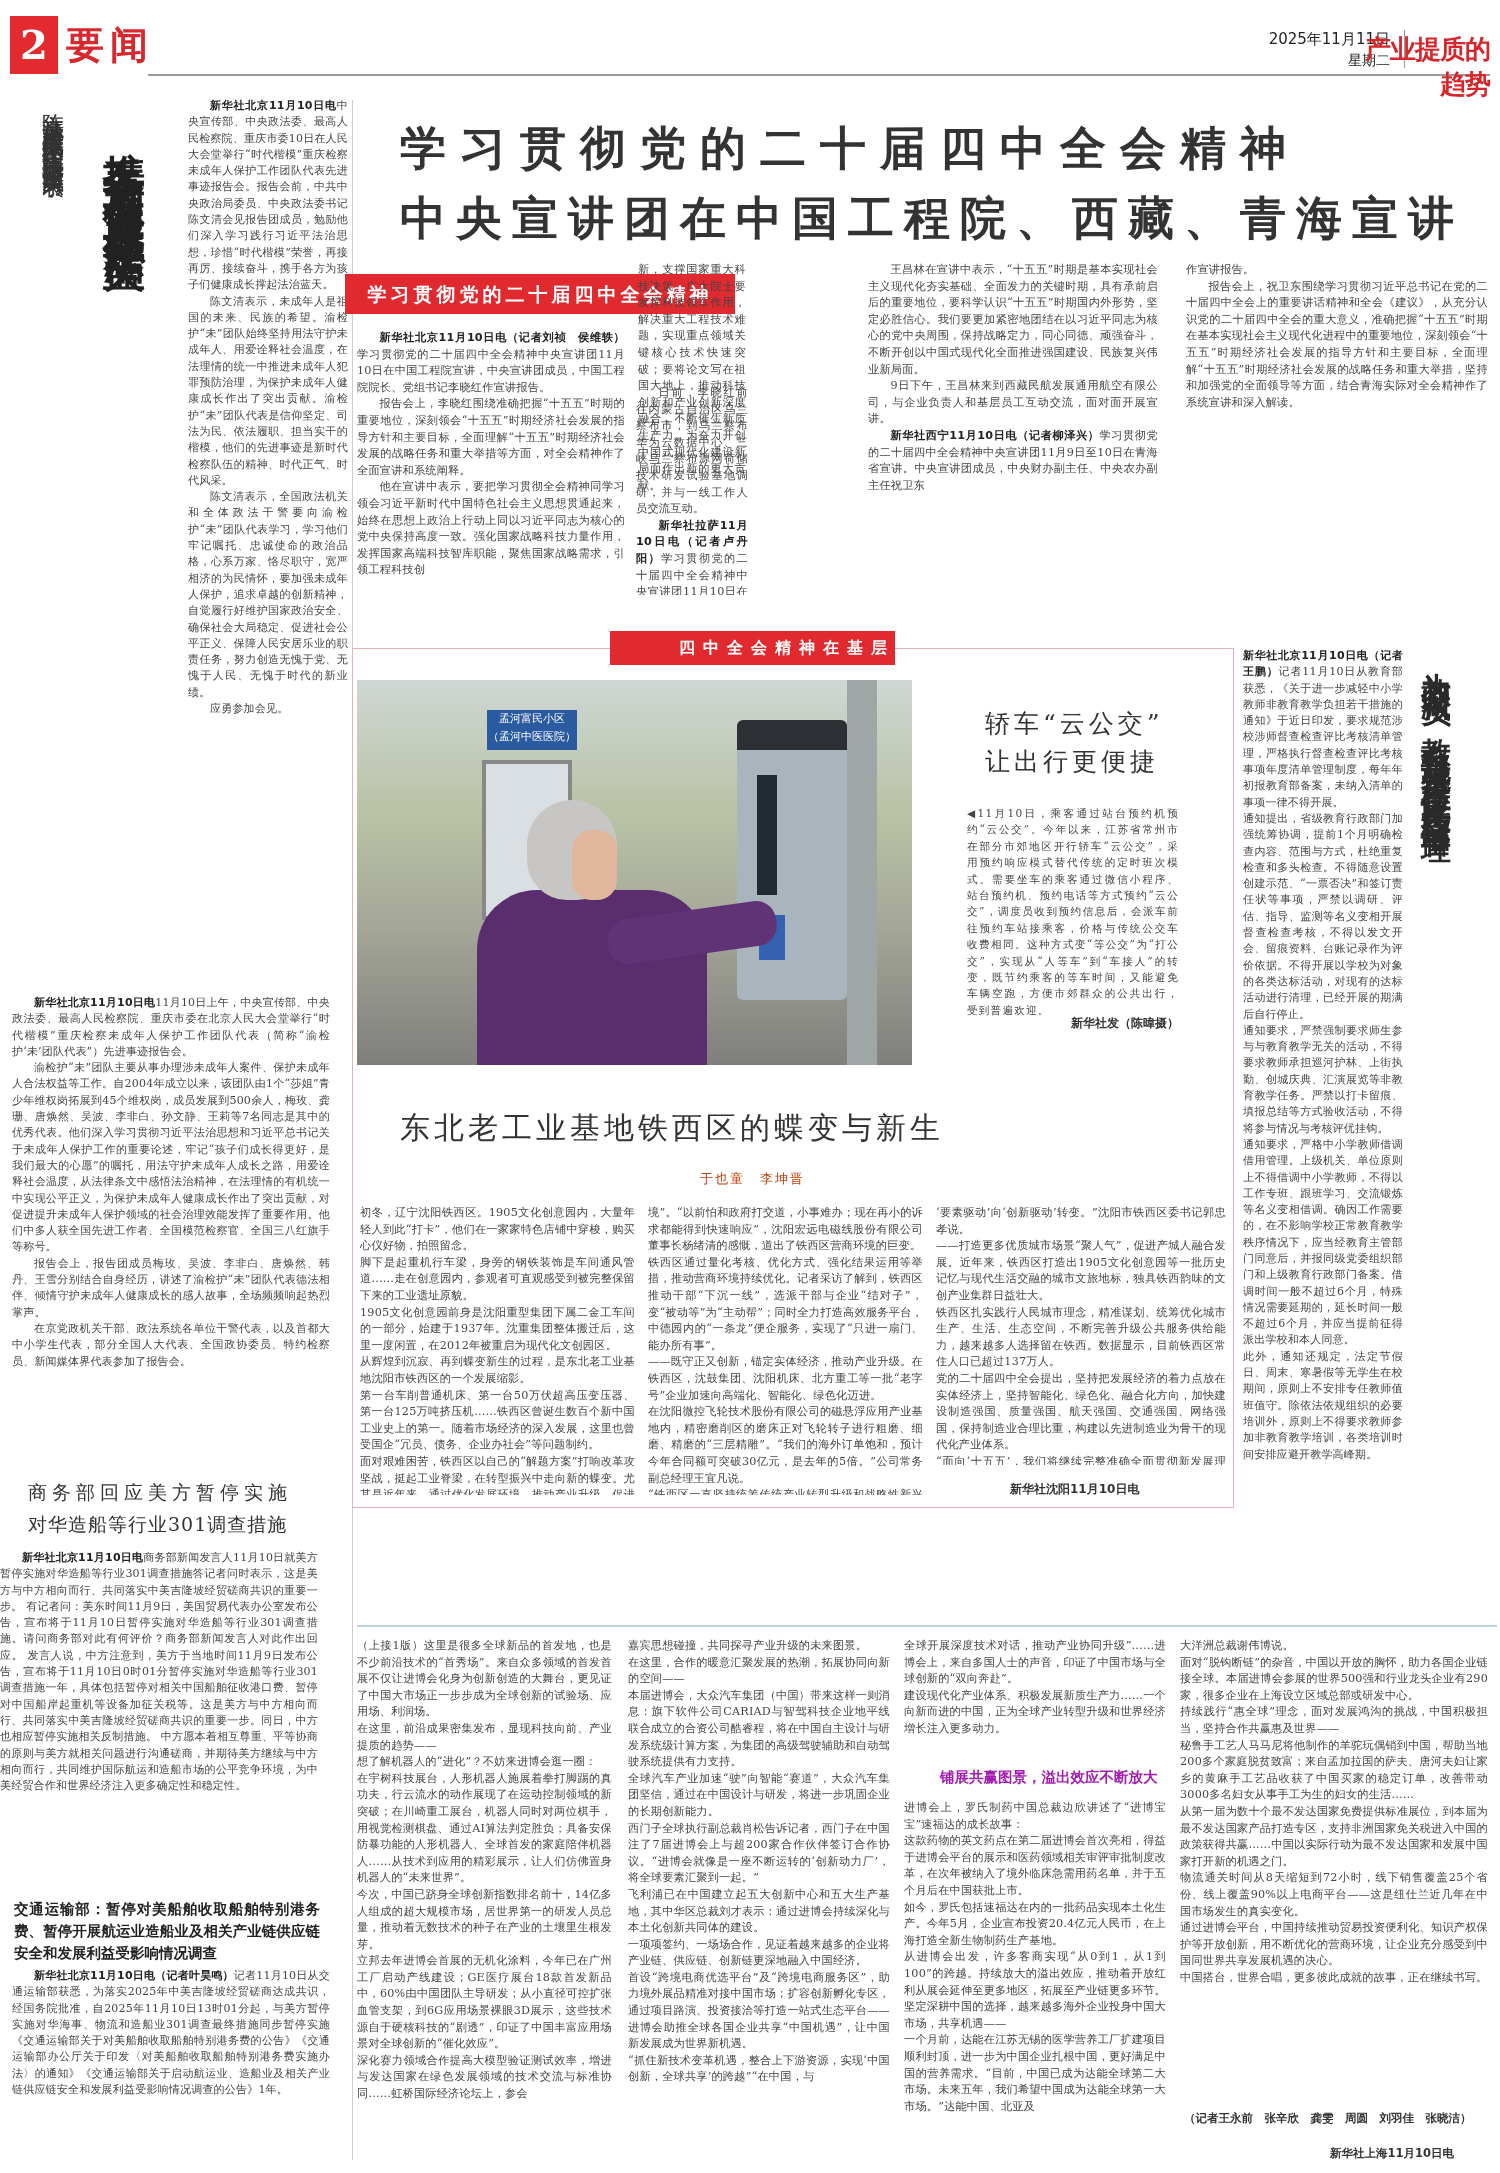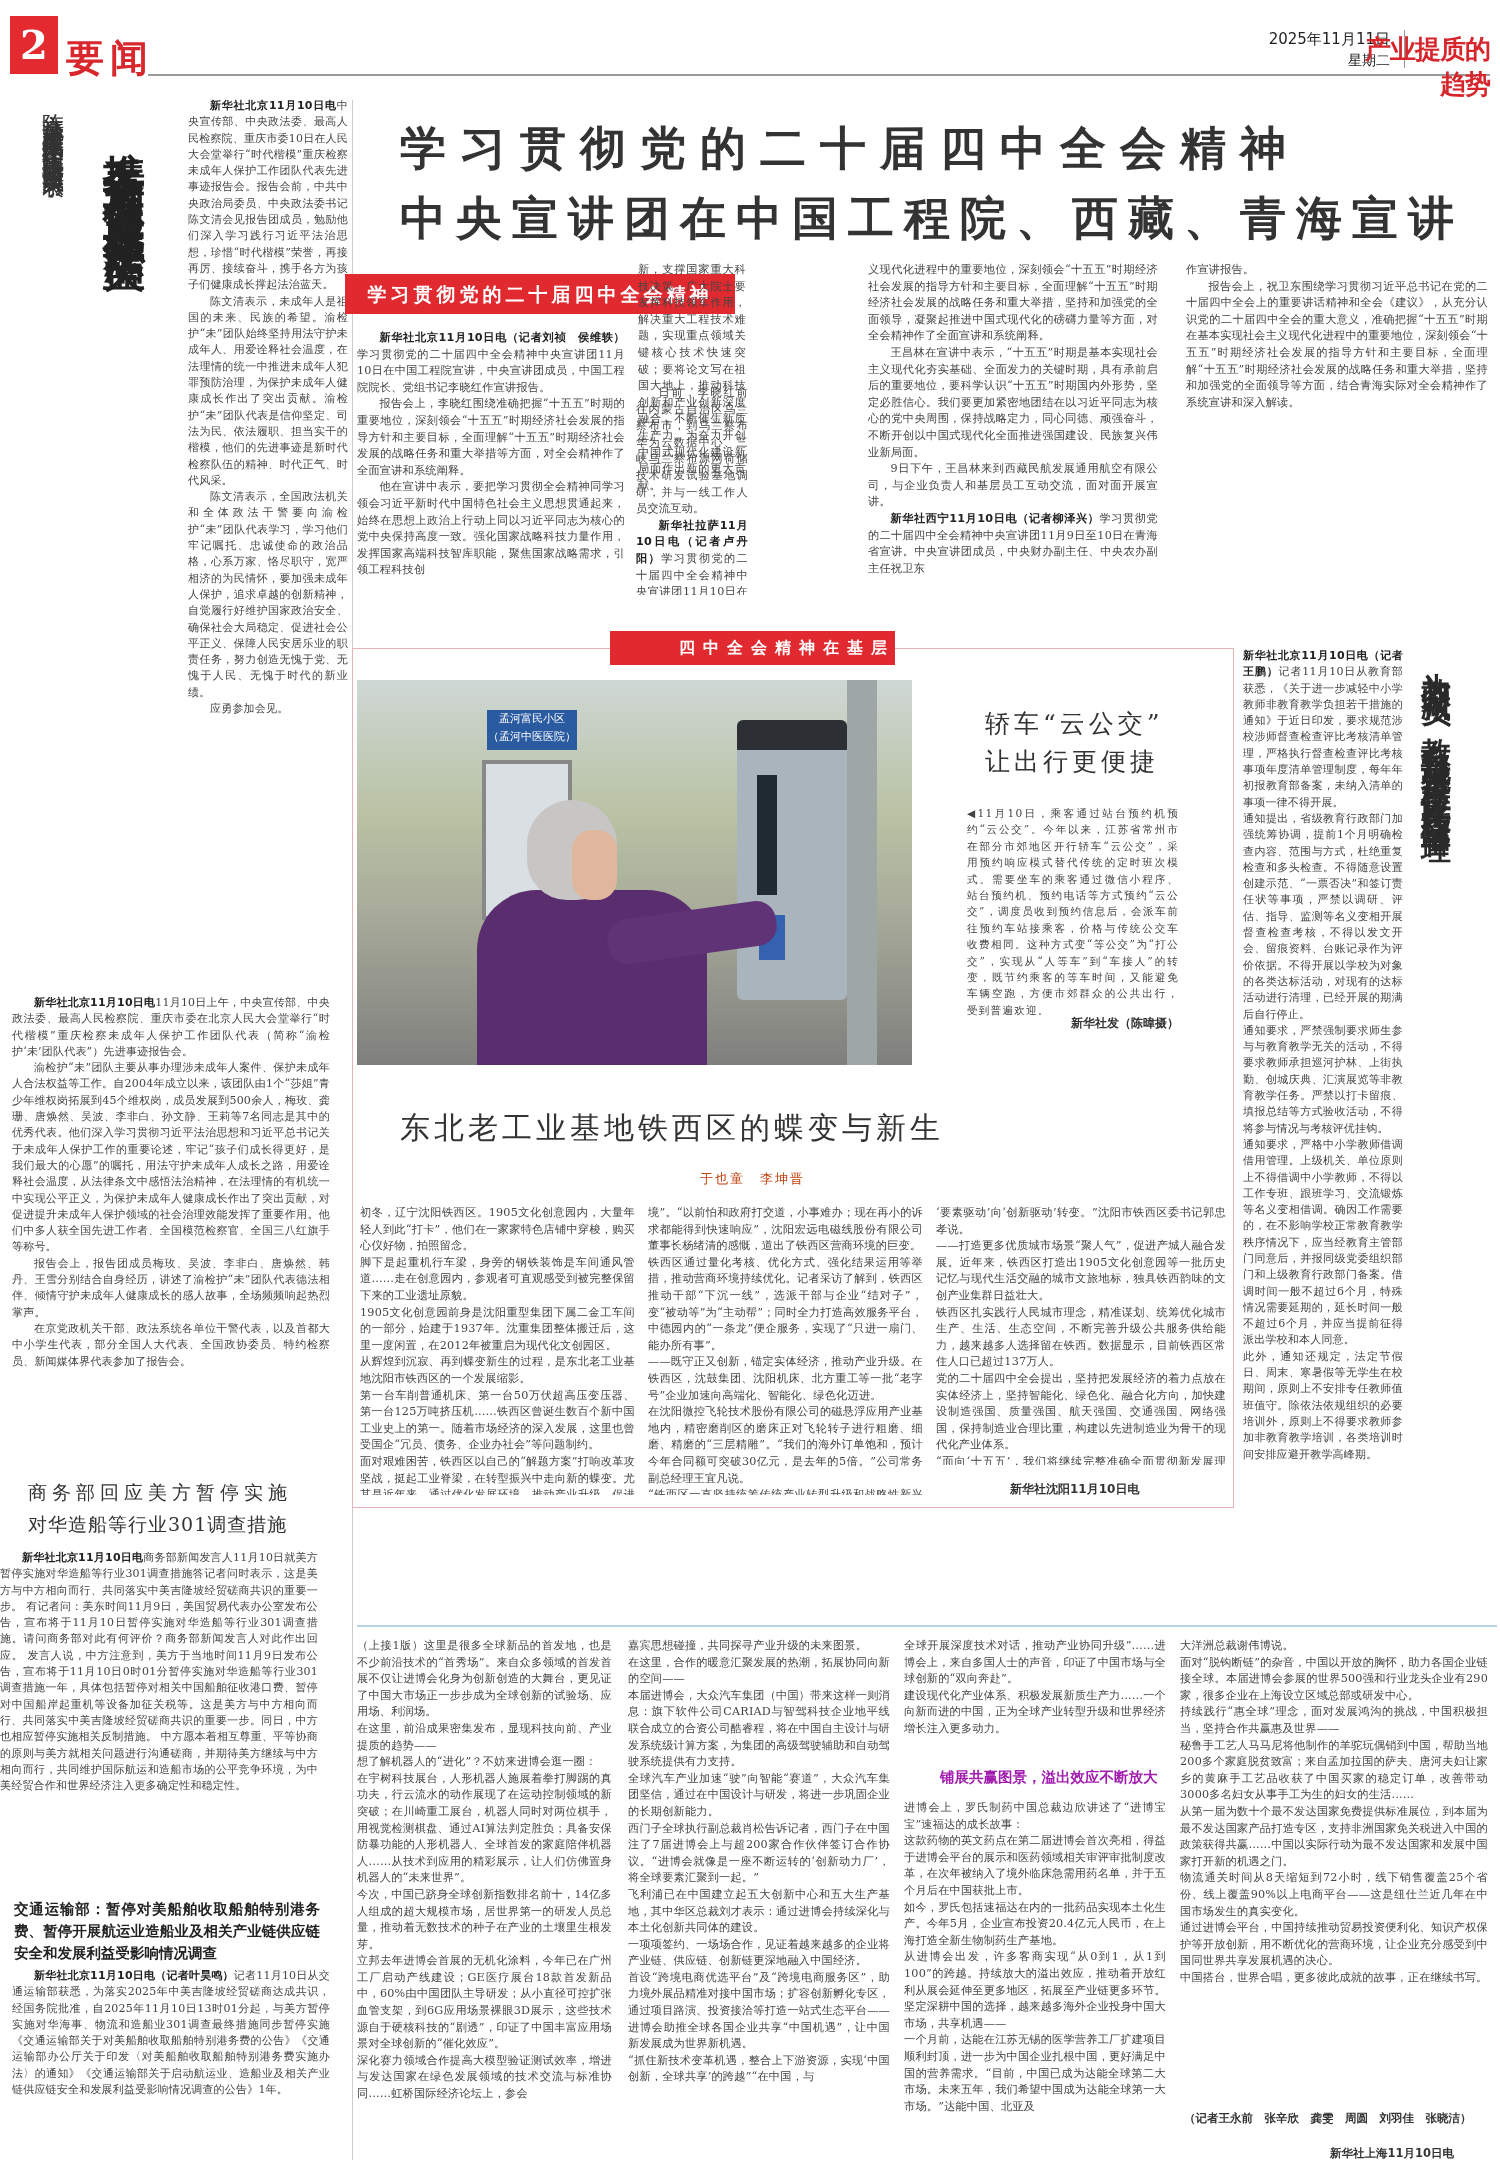--- a/index.html
+++ b/index.html
@@ -7,21 +7,21 @@
   body { font-family: "DejaVu Serif", "Liberation Serif", serif; color: #3a3a3a; position: relative; }
   .abs { position: absolute; }
   .txt { font-size: 11.2px; line-height: 16.6px; text-align: justify; color: #444; letter-spacing: 0.2px; }
   .txt p { text-indent: 2em; }
   .txt .lead { font-family: "DejaVu Sans", "Liberation Sans", sans-serif; font-weight: bold; color: #222; }
   .sans { font-family: "DejaVu Sans", "Liberation Sans", sans-serif; }
 
   
   .page-num { left: 10px; top: 16px; width: 48px; height: 58px; background: #e32a2f; color: #fff;
     font-family: "DejaVu Serif", serif; font-weight: bold; font-size: 40px; text-align: center; line-height: 58px; }
-  .section { left: 66px; top: 20px; font-size: 38px; color: #d9272e; font-weight: bold; letter-spacing: 6px; margin-top: 13px; }
+  .section { left: 66px; top: 20px; font-size: 38px; color: #d9272e; font-weight: bold; letter-spacing: 6px; }
   .rule-top { left: 148px; top: 74px; width: 1342px; height: 2px; background: #9a9a9a; }
   .date { left: 1185px; top: 30px; font-size: 15px; color: #222; text-align: right; width: 210px; }
   .weekday { left: 1185px; top: 52px; font-size: 14px; color: #222; text-align: right; width: 210px; }
   .vsep { left: 1404px; top: 30px; width: 1px; height: 38px; background: #999; }
   .brand { left: 1345px; top: 32px; width: 145px; text-align: right; font-size: 26px; color: #d6252b; font-weight: bold; letter-spacing: -1px; }
 
   
   .vtitle { writing-mode: vertical-rl; }
   .kicker-v { left: 40px; top: 96px; font-family: "DejaVu Sans", sans-serif; font-size: 22px; line-height: 26px; color: #333; letter-spacing: 2px; }
   .main-v { left: 100px; top: 118px; font-size: 42px; line-height: 48px; font-weight: bold; color: #222; letter-spacing: 6px; }
@@ -116,21 +116,20 @@
 <div class="abs txt" style="left:638px;top:262px;width:108px">
   <p style="text-indent:0">新，支撑国家重大科技决策。广大院士要发挥科技领军作用，解决重大工程技术难题，实现重点领域关键核心技术快速突破；要将论文写在祖国大地上，推动科技创新和产业创新深度融合，不断催生新质生产力，为奋力开创中国式现代化建设新局面作出新的更大贡献。</p>
 </div>
 
 <div class="abs txt" style="left:636px;top:385px;width:112px;overflow:hidden;height:210px">
   <p>日前，李晓红前往内蒙古自治区乌兰察布市，到乌兰察布华为云数据中心、三峡乌兰察布源网荷储技术研发试验基地调研，并与一线工作人员交流互动。</p>
   <p><span class="lead">新华社拉萨11月10日电（记者卢丹阳）</span><span>学习贯彻党的二十届四中全会精神中央宣讲团11月10日在西藏宣讲，中央宣讲团成员，国家发展改革委党组成员、副主任王昌林作宣讲报告。</span></p>
 
 </div>
 <div class="abs txt" style="left:868px;top:262px;width:290px">
-  <p style="text-indent:0">义现代化进程中的重要地位，深刻领会“十五五”时期经济社会发展的指导方针和主要目标，全面理解“十五五”时期经济社会发展的战略任务和重大举措，坚持和加强党的全面领导，凝聚起推进中国式现代化的磅礴力量等方面，对全会精神作了全面宣讲和系统阐释。</p>
   <p>王昌林在宣讲中表示，“十五五”时期是基本实现社会主义现代化夯实基础、全面发力的关键时期，具有承前启后的重要地位，要科学认识“十五五”时期国内外形势，坚定必胜信心。我们要更加紧密地团结在以习近平同志为核心的党中央周围，保持战略定力，同心同德、顽强奋斗，不断开创以中国式现代化全面推进强国建设、民族复兴伟业新局面。</p>
   <p>9日下午，王昌林来到西藏民航发展通用航空有限公司，与企业负责人和基层员工互动交流，面对面开展宣讲。</p>
   <p><span class="lead">新华社西宁11月10日电（记者柳泽兴）</span><span>学习贯彻党的二十届四中全会精神中央宣讲团11月9日至10日在青海省宣讲。中央宣讲团成员，中央财办副主任、中央农办副主任祝卫东</span></p>
 </div>
 <div class="abs txt" style="left:1186px;top:262px;width:302px">
   <p style="text-indent:0">作宣讲报告。</p>
   <p>报告会上，祝卫东围绕学习贯彻习近平总书记在党的二十届四中全会上的重要讲话精神和全会《建议》，从充分认识党的二十届四中全会的重大意义，准确把握“十五五”时期在基本实现社会主义现代化进程中的重要地位，深刻领会“十五五”时期经济社会发展的指导方针和主要目标，全面理解“十五五”时期经济社会发展的战略任务和重大举措，坚持和加强党的全面领导等方面，结合青海实际对全会精神作了系统宣讲和深入解读。</p>
 </div>
 
 <div class="abs pinkbox" style="left:352px;top:648px;width:882px;height:860px"></div>

